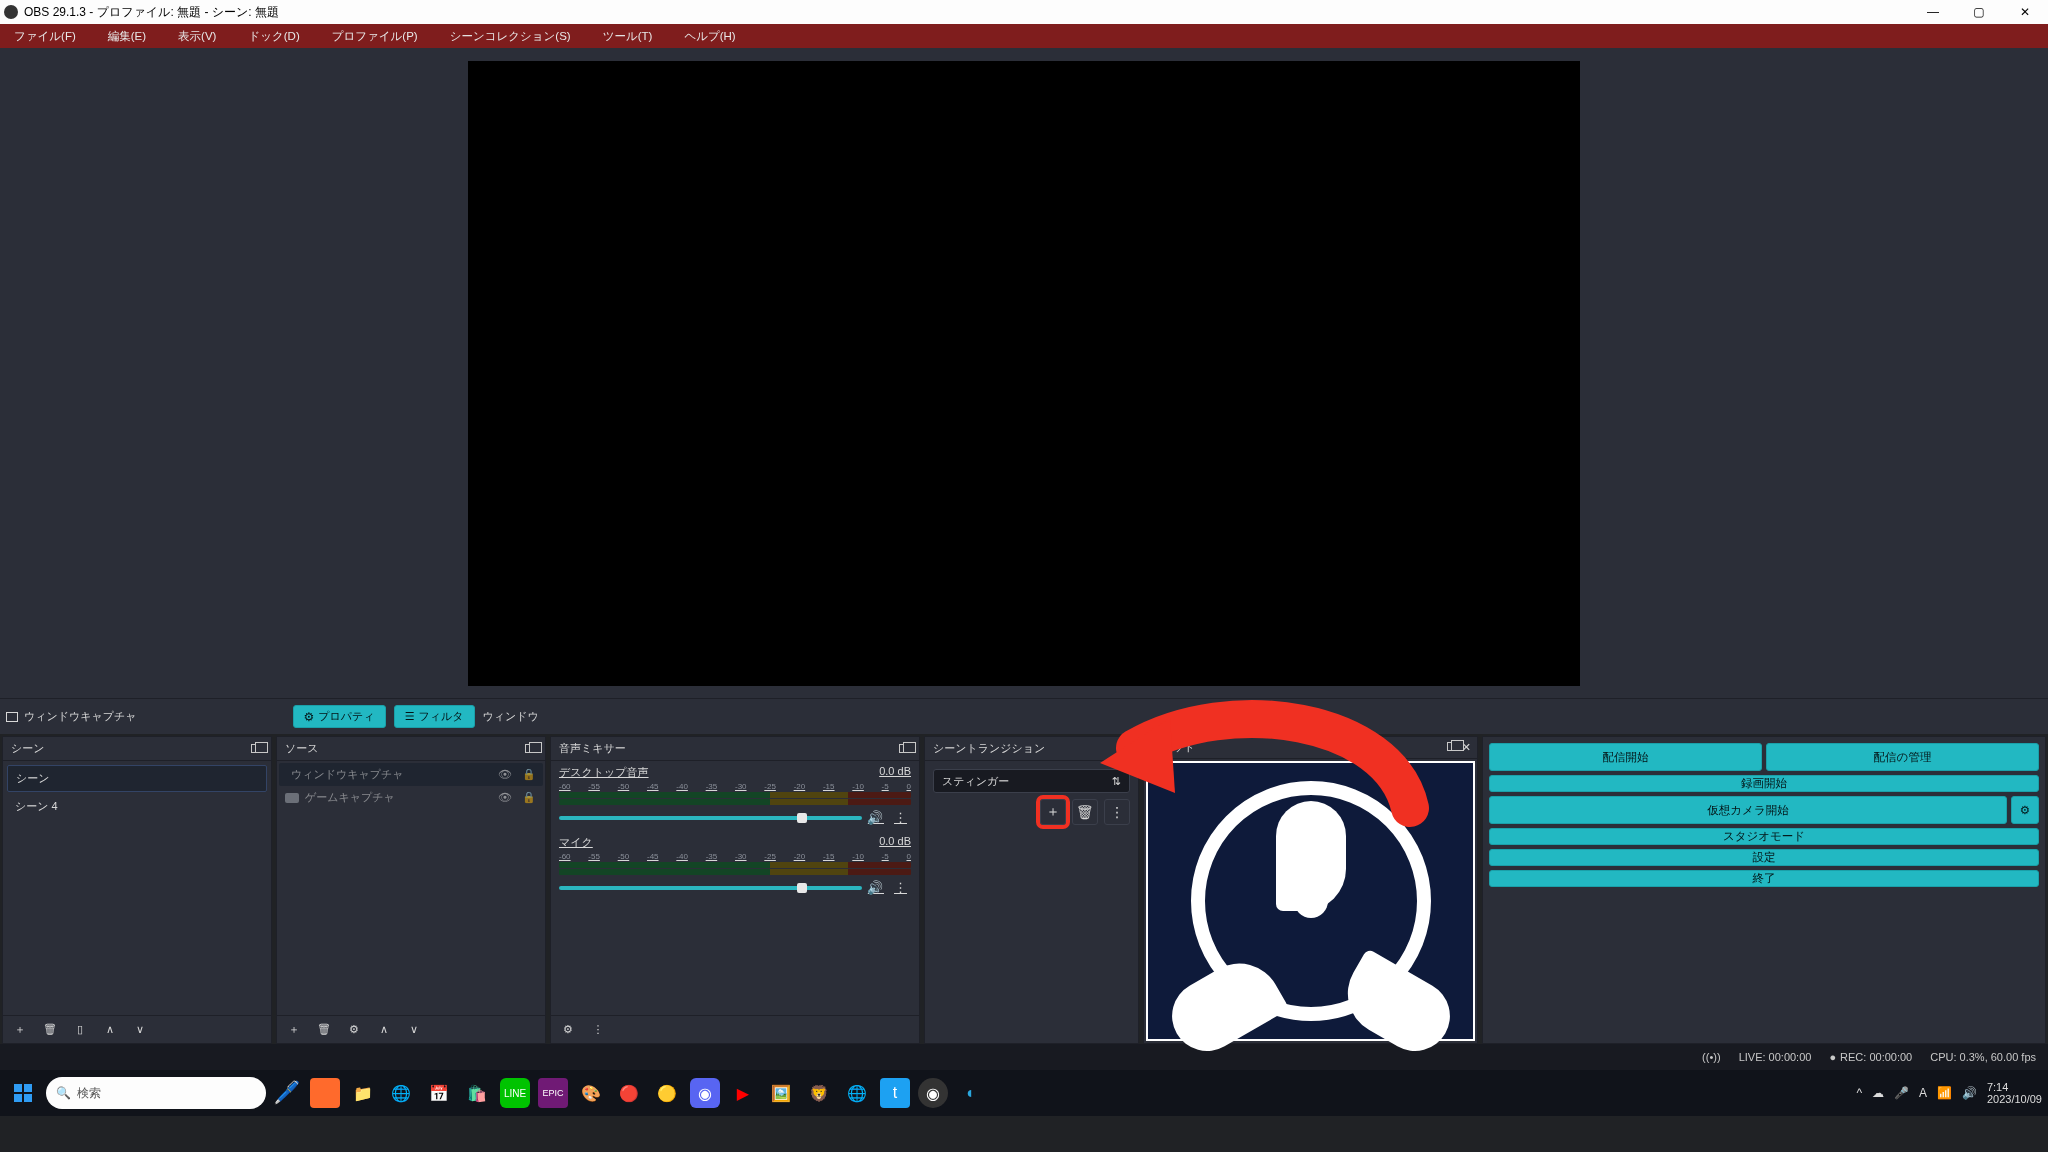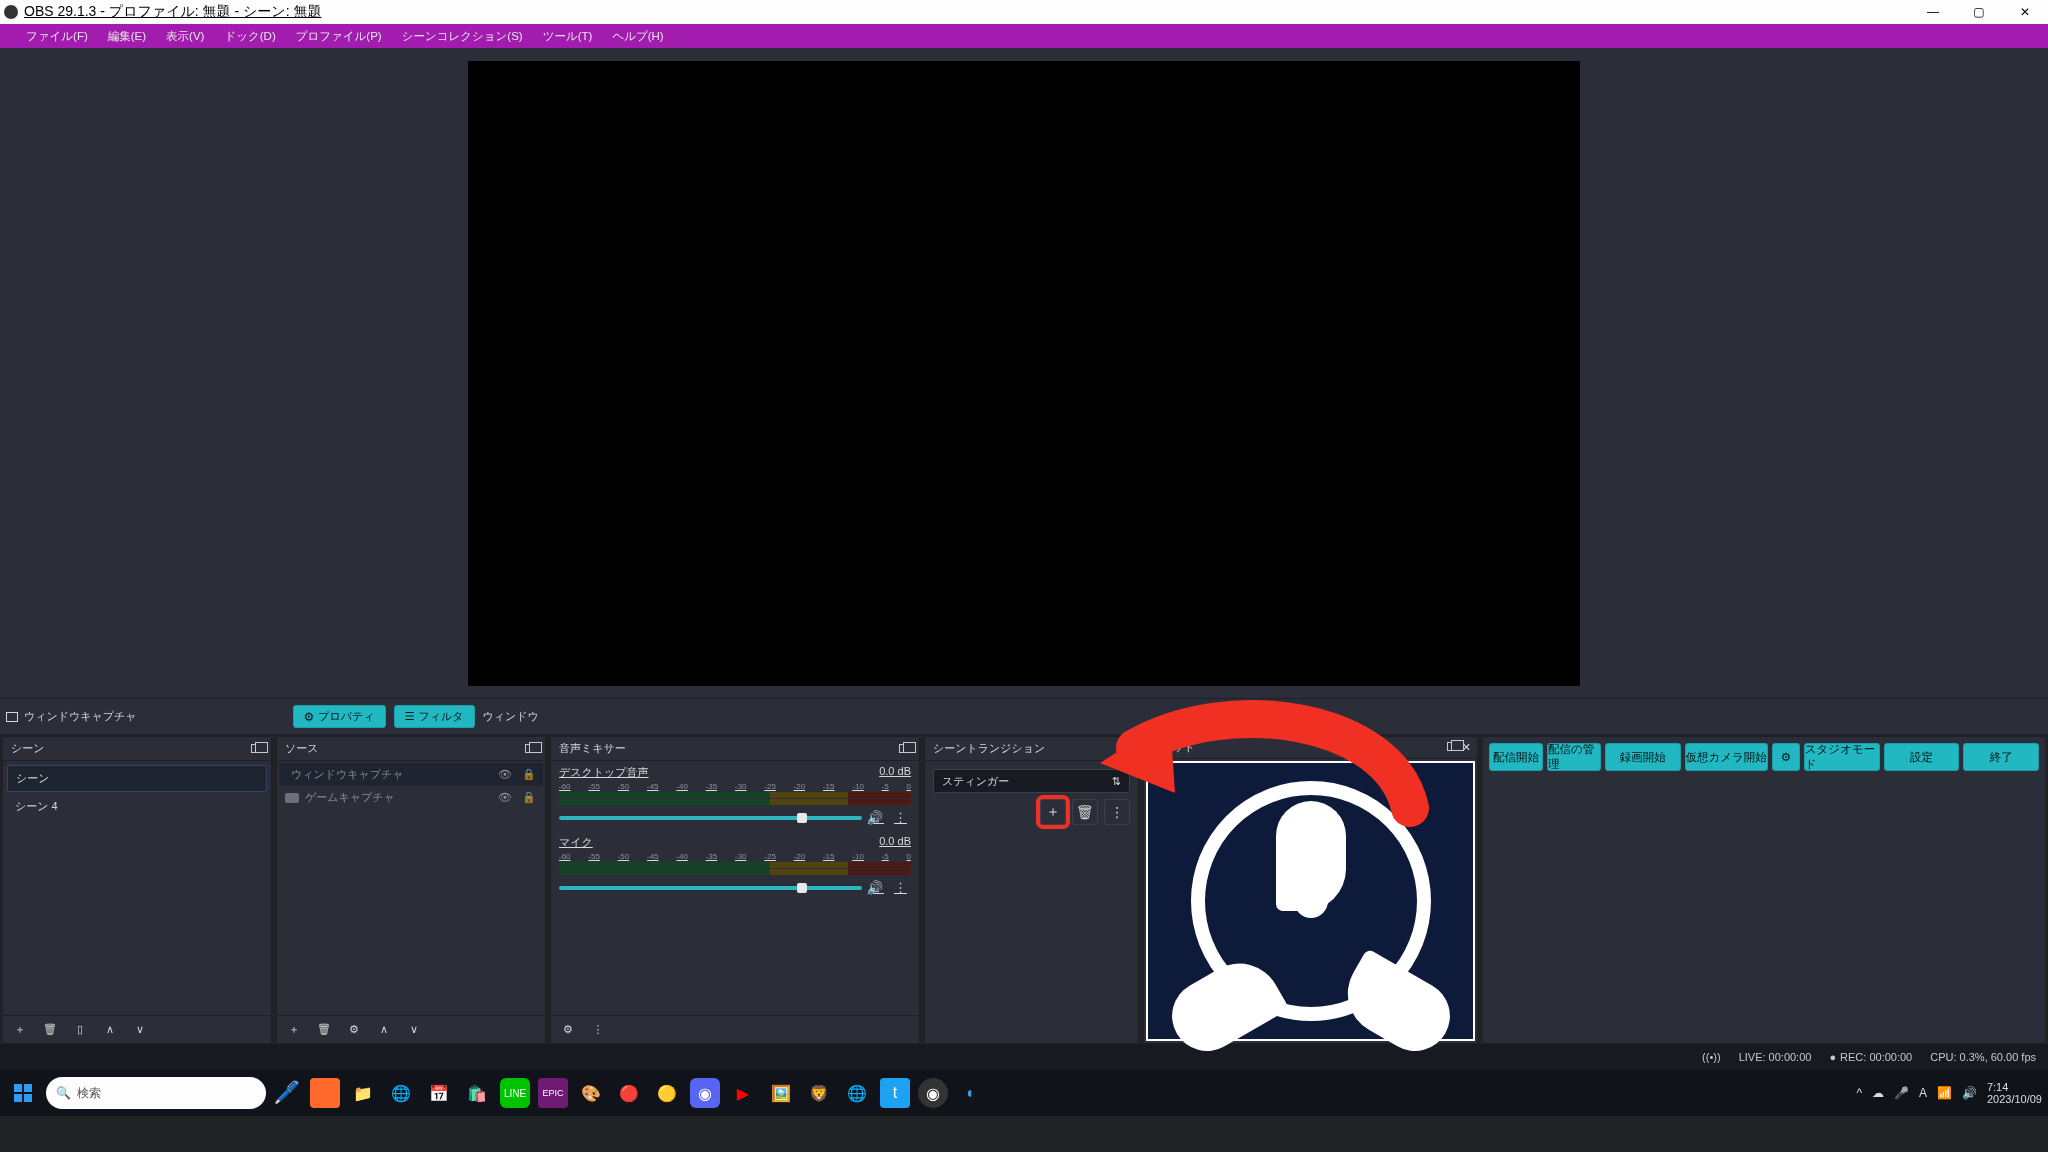--- a/index.html
+++ b/index.html
@@ -1,23 +1,23 @@
 <!DOCTYPE html>
 <html><head>
 <meta charset="utf-8">
 <style>
 * { margin:0; padding:0; box-sizing:border-box; font-family:"Meiryo UI","Segoe UI",sans-serif; user-select:none; }
 body { background:#202225; color:#d8d8d8; font-size:11px; overflow:hidden; width:2048px; height:1152px; transform-origin:top left; }
 
 .titlebar { height:24px; background:#fdfdfd; color:#000; display:flex; align-items:center; padding-left:4px; }
 .titlebar .ticon { width:14px; height:14px; border-radius:50%; background:#333; margin-right:6px; display:inline-block; }
-.titlebar .ttext { font-size:14px;text-decoration:underline; }
+.titlebar .ttext { font-size:12px; }
 .titlebar .winbtns { margin-left:auto; display:flex; }
 .titlebar .winbtns div { width:46px; height:24px; display:flex; align-items:center; justify-content:center; font-size:12px; }
-.menubar { height:24px; background:#a21caf; display:flex; align-items:center; padding:0 16px; gap:0; }
+.menubar { height:24px; background:#7f1d1d; display:flex; align-items:center; padding:0 4px; gap:12px; }
 .menubar span { padding:2px 10px; font-size:11.5px; color:#e8e8e8; }
 .main-preview-area { height:650px; background:#2b2e38; display:flex; align-items:center; justify-content:center; }
 .preview-canvas { width:1112px; height:625px; background:#000; border:1px solid #000; }
 .context-bar { height:36px; background:#2b2e38; display:flex; align-items:center; gap:8px; padding:0 6px; border-top:1px solid #1e2028; }
 .context-bar .src-label { display:flex; align-items:center; gap:6px; }
 .context-bar .sq-ic { width:12px; height:10px; border:1.5px solid #d8d8d8; display:inline-block; }
 .teal-btn { background:#22b8c2; color:#031416; border:1px solid #1aa0a9; border-radius:3px; padding:3px 10px; font-size:11px; display:flex; align-items:center; gap:4px; cursor:pointer; }
 .win-select { flex:1; background:#181a21; border:1px solid #3b3f4b; border-radius:3px; height:24px; display:flex; align-items:center; padding:0 8px; font-size:11px; color:#d8d8d8; }
 .docks { display:flex; height:310px; gap:4px; background:#202225; padding:2px 2px 0 2px; }
 .dock { background:#2b2e38; display:flex; flex-direction:column; border:1px solid #1e2028; }
@@ -56,21 +56,21 @@
 .chat-header { height:22px; background:#2b2e38; display:flex; align-items:center; padding:0 6px; font-size:11px; border-bottom:1px solid #1e2028; }
 .chat-header .pop { margin-left:auto; display:flex; gap:4px; }
 .chat-body { flex:1; background:#0e1a3a; display:flex; align-items:center; justify-content:center; margin:2px; border:2px solid #fff; }
 .obscircle { width:240px; height:240px; border:14px solid #fff; border-radius:50%; position:relative; display:flex; align-items:center; justify-content:center; }
 .obscircle .blade { position:absolute; width:70px; height:110px; background:#fff; border-radius:50px 50px 60px 10px; transform-origin:50% 100%; }
 .obscircle .b1 { transform:rotate(0deg) translateY(-45px); }
 .obscircle .b2 { transform:rotate(120deg) translateY(-45px); }
 .obscircle .b3 { transform:rotate(240deg) translateY(-45px); }
 .obscircle .hub { width:34px; height:34px; background:#fff; border-radius:50%; position:absolute; }
 
-.ctrl-body { display:flex; flex-direction:row; gap:4px; padding:6px; }
+.ctrl-body { display:flex; flex-direction:column; gap:4px; padding:6px; }
 .ctrl-row { display:flex; gap:4px; }
 .ctrl-btn { flex:1; background:#22b8c2; color:#031416; border:1px solid #1aa0a9; border-radius:3px; height:28px; display:flex; align-items:center; justify-content:center; font-size:11.5px; cursor:pointer; }
 .ctrl-btn.gear { flex:0 0 28px; }
 
 .statusbar { height:26px; background:#181a21; display:flex; align-items:center; justify-content:flex-end; gap:18px; padding:0 12px; font-size:11px; color:#c8c8c8; }
 .statusbar .seg { display:flex; align-items:center; gap:4px; }
 
 .taskbar { height:46px; background:#10131a; display:flex; align-items:center; padding:0 6px; gap:6px; }
 .taskbar .start { width:34px; height:34px; display:flex; align-items:center; justify-content:center; }
 .win11 { display:grid; grid-template-columns:8px 8px; grid-template-rows:8px 8px; gap:2px; }

